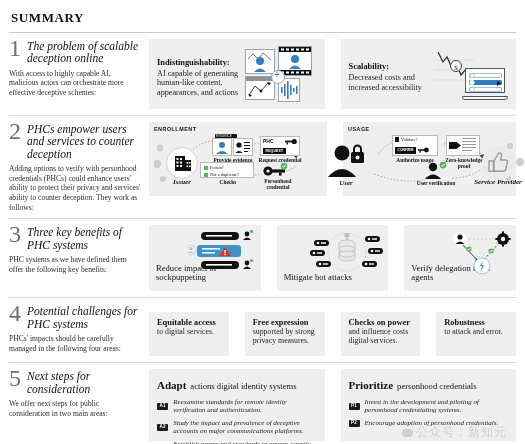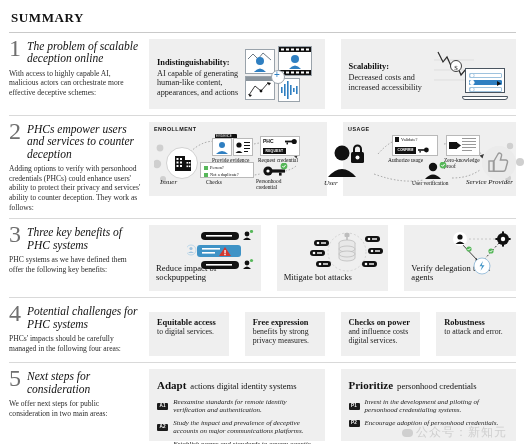--- a/index.html
+++ b/index.html
@@ -65,21 +65,21 @@
   .lap .scr{position:absolute;left:3px;top:0;width:40px;height:25px;border:1.2px solid #4a5560;background:#fff;box-sizing:border-box;}
   .lap .base{position:absolute;left:0;bottom:0;width:46px;height:4px;border:1.2px solid #4a5560;border-radius:0 0 3px 3px;background:#fff;box-sizing:border-box;}
   .lrow{position:absolute;left:3px;height:5px;border:1px solid #9fc3de;box-sizing:border-box;border-radius:1px;}
   .lrow.sel{background:#2f7fc1;border-color:#2f7fc1;}
 
   
   .r2 .panel{height:74px;flex:1;padding:4px 5px;}
   .r2 .kicker{font-family:"Liberation Sans",sans-serif;font-weight:bold;font-size:5.4px;letter-spacing:.5px;color:#111;}
   .diag{position:relative;width:100%;height:62px;}
   .nodecirc{position:absolute;border-radius:50%;background:#fff;border:1.2px solid #d2d2d2;}
-  .caption{position:absolute;font-size:5.4px;line-height:6px;text-align:left;color:#111;font-family:"Liberation Serif",serif;}
+  .caption{position:absolute;font-size:5.4px;line-height:6px;text-align:center;color:#111;font-family:"Liberation Serif",serif;font-weight:bold;}
   .caption.ital{font-style:italic;font-size:7px;}
   .wcard{position:absolute;background:#fff;border:1px solid #b9b9b9;box-sizing:border-box;}
   .greenbox{position:absolute;background:#57b75a;}
 
   
   .r3 .panel{height:66px;flex:1;display:flex;align-items:flex-end;padding:5px 7px;}
   .r3 .lab{font-size:8.6px;line-height:9.8px;color:#111;font-family:"Liberation Serif",serif;padding-bottom:3px;}
   .r3 .art{position:absolute;right:6px;top:5px;}
 
   
@@ -556,21 +556,21 @@
       </div>
       <div class="blurb">PHCs' impacts should be carefully managed in the following four areas:</div>
     </div>
     <div class="row-right">
       <div class="panel">
         <div class="ptitle">Equitable access</div>
         <div class="ptxt">to digital services.</div>
       </div>
       <div class="panel">
         <div class="ptitle">Free expression</div>
-        <div class="ptxt">benefits by strong privacy measures.</div>
+        <div class="ptxt">supported by strong privacy measures.</div>
       </div>
       <div class="panel">
         <div class="ptitle">Checks on power</div>
         <div class="ptxt">and influence costs digital services.</div>
       </div>
       <div class="panel">
         <div class="ptitle">Robustness</div>
         <div class="ptxt">to attack and error.</div>
       </div>
     </div>

